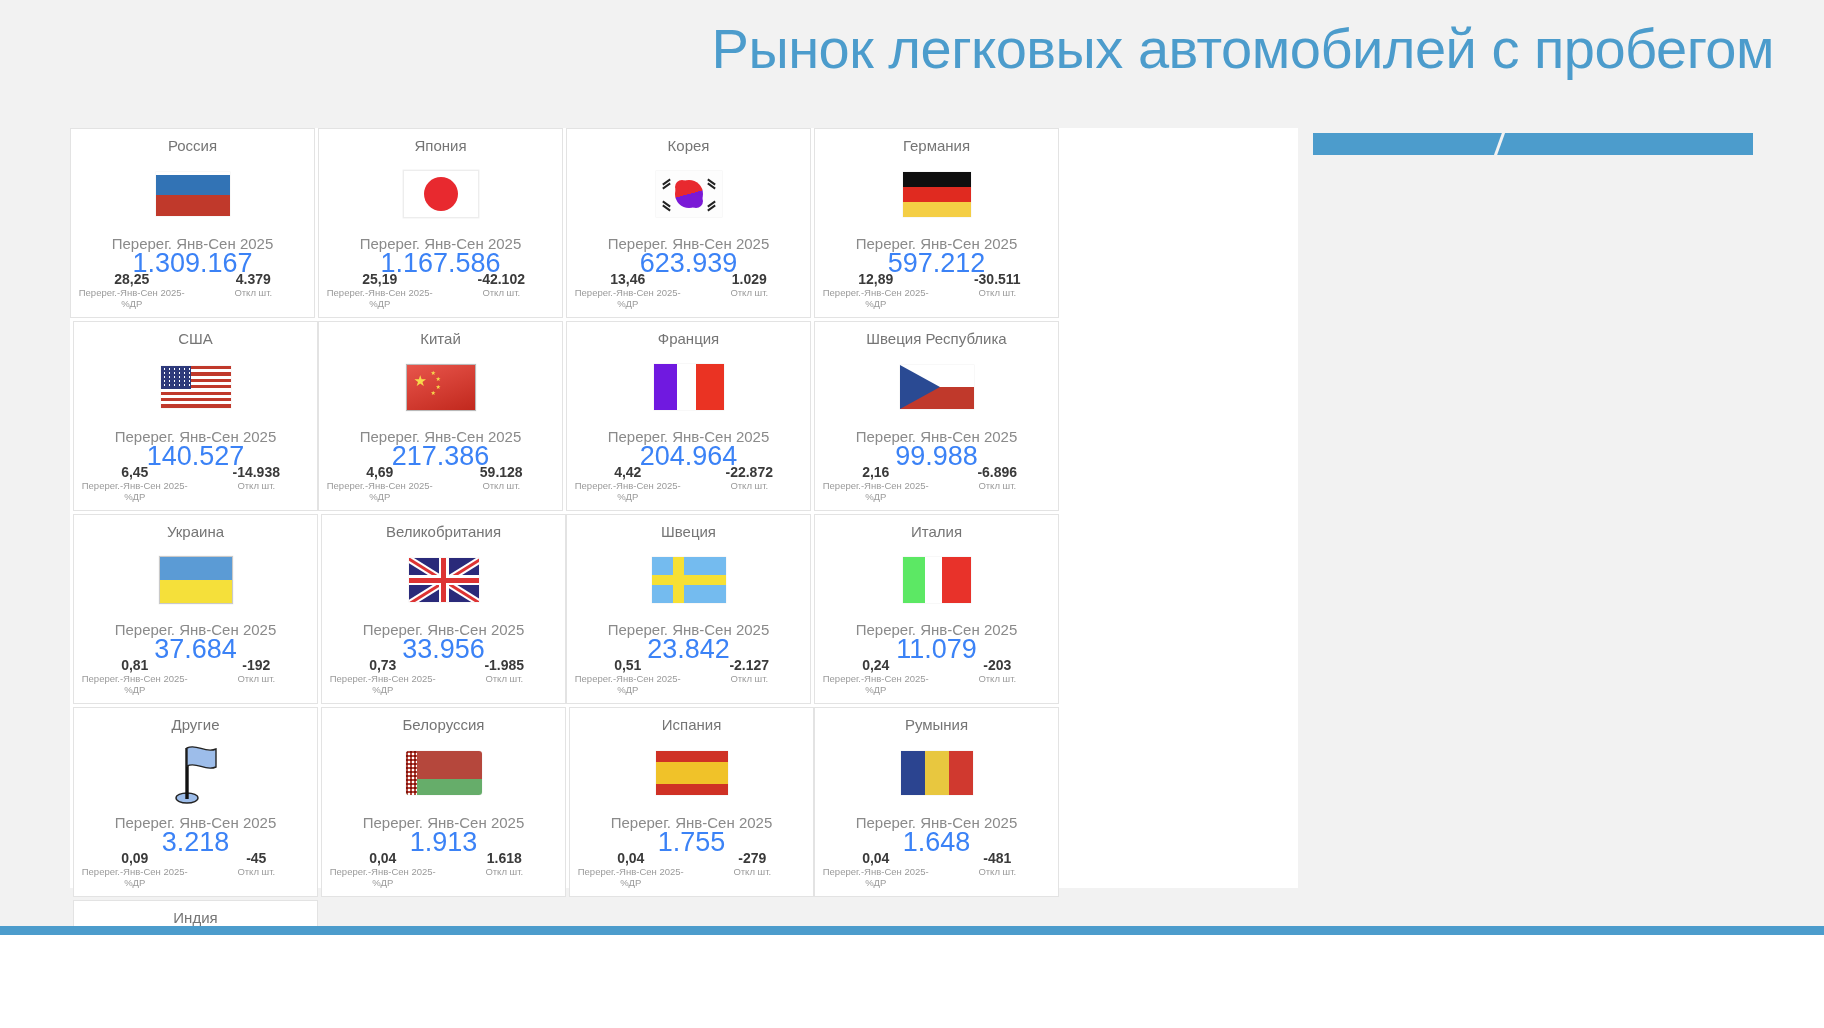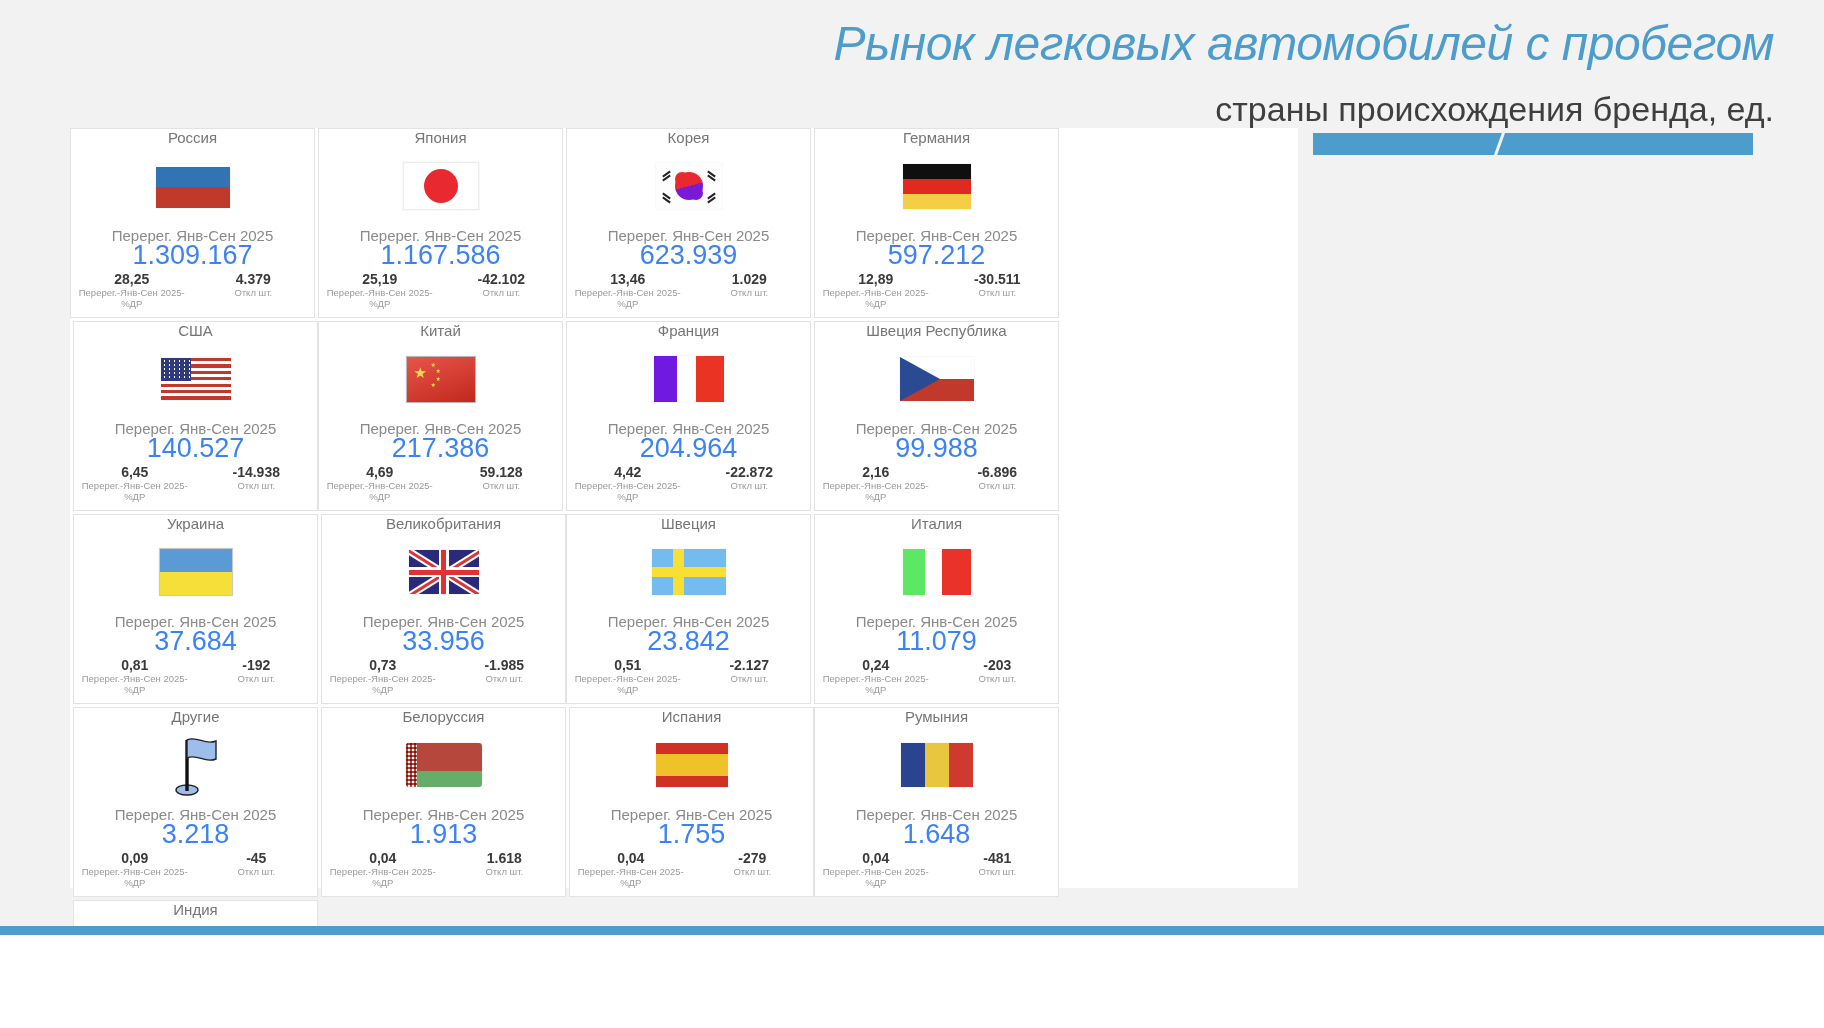--- a/index.html
+++ b/index.html
@@ -10,26 +10,25 @@
     overflow:hidden;
     position:relative;
   }
   
   .header{
     position:absolute;left:0;top:0;width:1824px;height:152px;
     background:#f2f2f2;
   }
   .title{
     position:absolute;right:50px;top:16px;
-    font-size:48px;
+    font-size:56px;
     color:#4c9ccc;
     letter-spacing:-0.5px;
     white-space:nowrap;
     font-weight:400;
-    font-style:italic;
   }
   .subtitle{
     position:absolute;right:50px;top:90px;
     font-size:34px;
     color:#3f3f3f;
     white-space:nowrap;
     font-weight:400;
   }
   .accent-bar{
     position:absolute;left:1313px;top:133px;width:440px;height:22px;
@@ -53,21 +52,21 @@
     gap:0px;
   }
   .card{
     box-sizing:border-box;
     width:245px;height:190px;
     background:#ffffff;
     border:1px solid #e3e3e3;
     margin:0 0 3px 0;
     position:relative;
     display:flex;flex-direction:column;
-    padding-top:0;
+    padding-top:8px;
   }
   .card + .card{margin-left:3px;}
   .card-row-start{margin-left:0 !important;}
   .c-name{
     font-size:15px;color:#757575;font-weight:400;
     text-align:center;line-height:18px;
   }
   .flag-wrap{
     height:62px;display:flex;align-items:center;justify-content:center;
     margin-top:8px;
@@ -134,21 +133,20 @@
   .f-india .chakra{position:absolute;left:50%;top:50%;transform:translate(-50%,-50%);width:13px;height:13px;border-radius:50%;border:2px solid #5b83c7;background:#cfdcf2;}
   
   .footer-rule{position:absolute;left:0;top:926px;width:1824px;height:9px;background:#4c9ccc;}
   .footer{position:absolute;left:0;top:935px;width:1824px;height:93px;background:#ffffff;}
 </style>
 </head>
 <body>
 
 <div class="header">
   <div class="title">Рынок легковых автомобилей с пробегом</div>
-  <div class="subtitle">страны происхождения бренда, ед.</div>
   <div class="accent-bar"></div>
   <div class="accent-slash"></div>
 </div>
 
 <div class="board">
   <div class="grid" id="grid">
       <div class="card card-row-start">
         <div class="c-name">Россия</div>
         <div class="flag-wrap">
           <div class="flag f-russia"></div>

